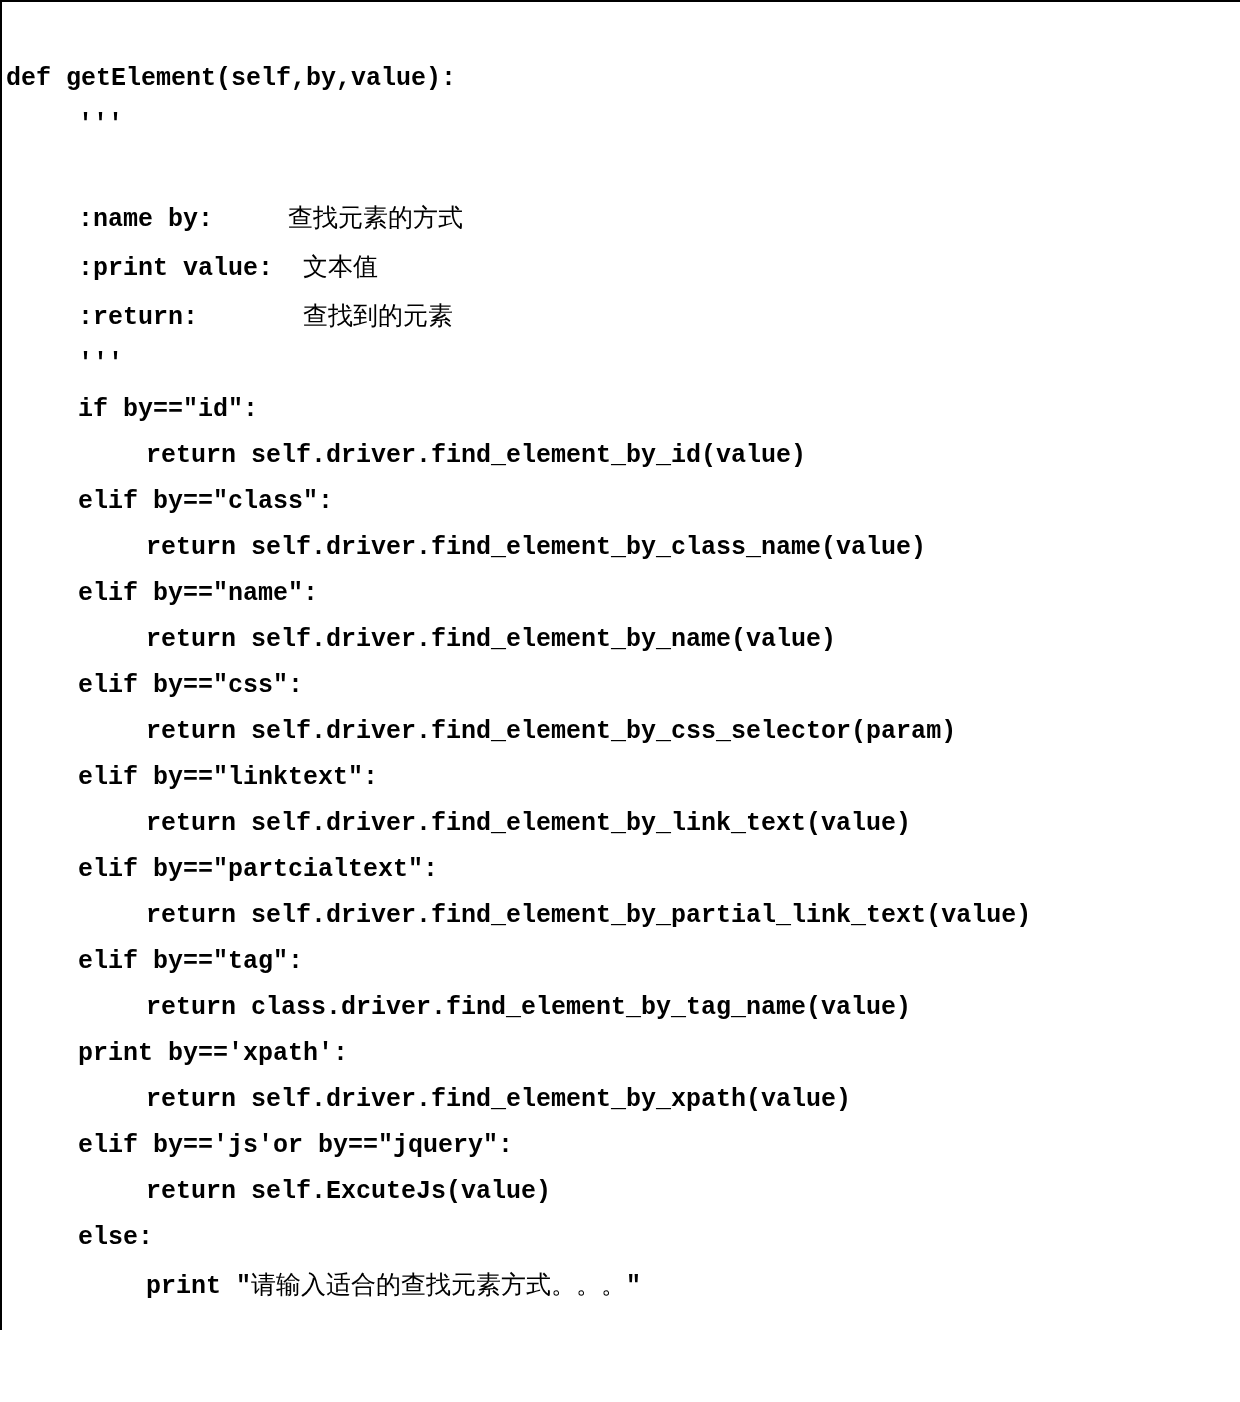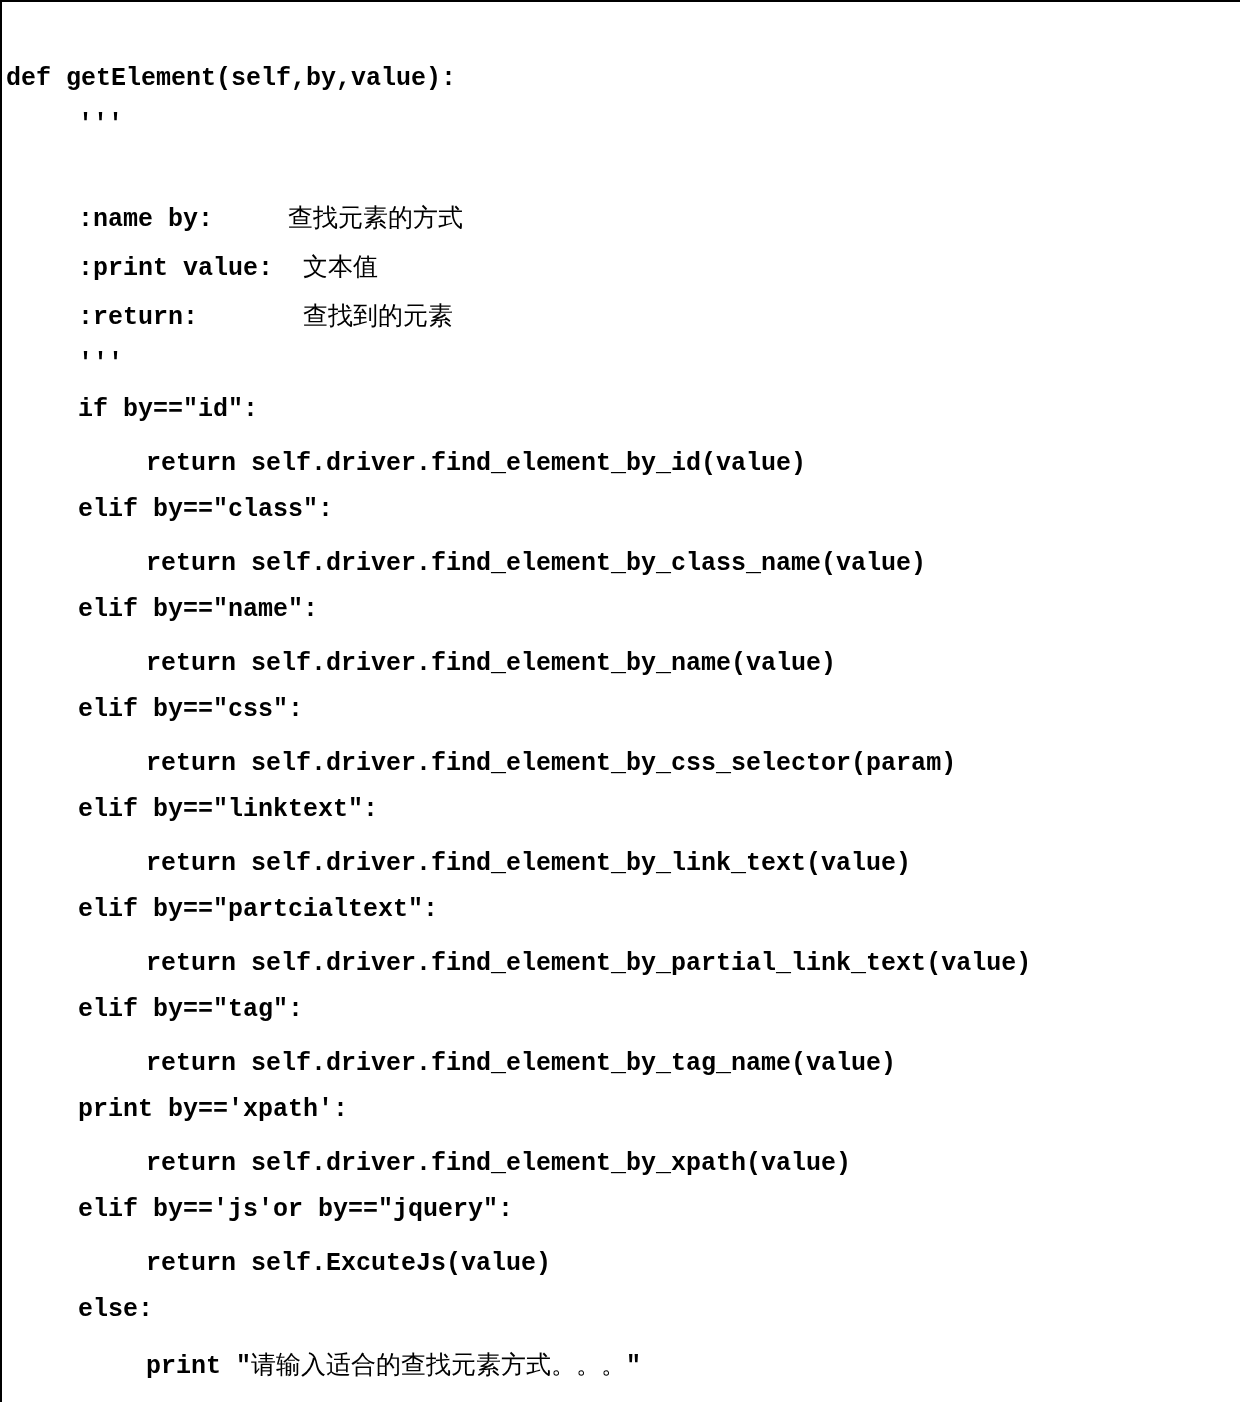--- a/index.html
+++ b/index.html
@@ -18,21 +18,21 @@
       font-size: 25px;
       line-height: 1.84;
       color: #000;
       white-space: pre;
     }
     .cjk {
       font-family: "SimHei", "Microsoft YaHei", sans-serif;
       font-weight: normal;
     }
     .indent1 { padding-left: 72px; display: inline-block; }
-    .indent2 { padding-left: 140px; display: inline-block; margin-top: 8px; }
+    .indent2 { padding-left: 140px; display: inline-block; }
   </style>
 </head>
 <body>
 
 <div class="code-block">
 <span>def getElement(self,by,value):</span>
 <span class="indent1">'''</span>
 <span class="indent1"></span>
 <span class="indent1"><span>:name by:</span>     <span class="cjk">查找元素的方式</span></span>
 <span class="indent1"><span>:print value:</span>  <span class="cjk">文本值</span></span>
@@ -44,20 +44,20 @@
 <span class="indent2">return self.driver.find_element_by_class_name(value)</span>
 <span class="indent1">elif by=="name":</span>
 <span class="indent2">return self.driver.find_element_by_name(value)</span>
 <span class="indent1">elif by=="css":</span>
 <span class="indent2">return self.driver.find_element_by_css_selector(param)</span>
 <span class="indent1">elif by=="linktext":</span>
 <span class="indent2">return self.driver.find_element_by_link_text(value)</span>
 <span class="indent1">elif by=="partcialtext":</span>
 <span class="indent2">return self.driver.find_element_by_partial_link_text(value)</span>
 <span class="indent1">elif by=="tag":</span>
-<span class="indent2">return self.driver.find_element_by_tag_name(value)</span>
+<span class="indent2">return class.driver.find_element_by_tag_name(value)</span>
 <span class="indent1">print by=='xpath':</span>
 <span class="indent2">return self.driver.find_element_by_xpath(value)</span>
 <span class="indent1">elif by=='js'or by=="jquery":</span>
 <span class="indent2">return self.ExcuteJs(value)</span>
 <span class="indent1">else:</span>
 <span class="indent2"><span>print "</span><span class="cjk">请输入适合的查找元素方式。。。</span><span>"</span></span>
 </div>
 
 </body></html>

